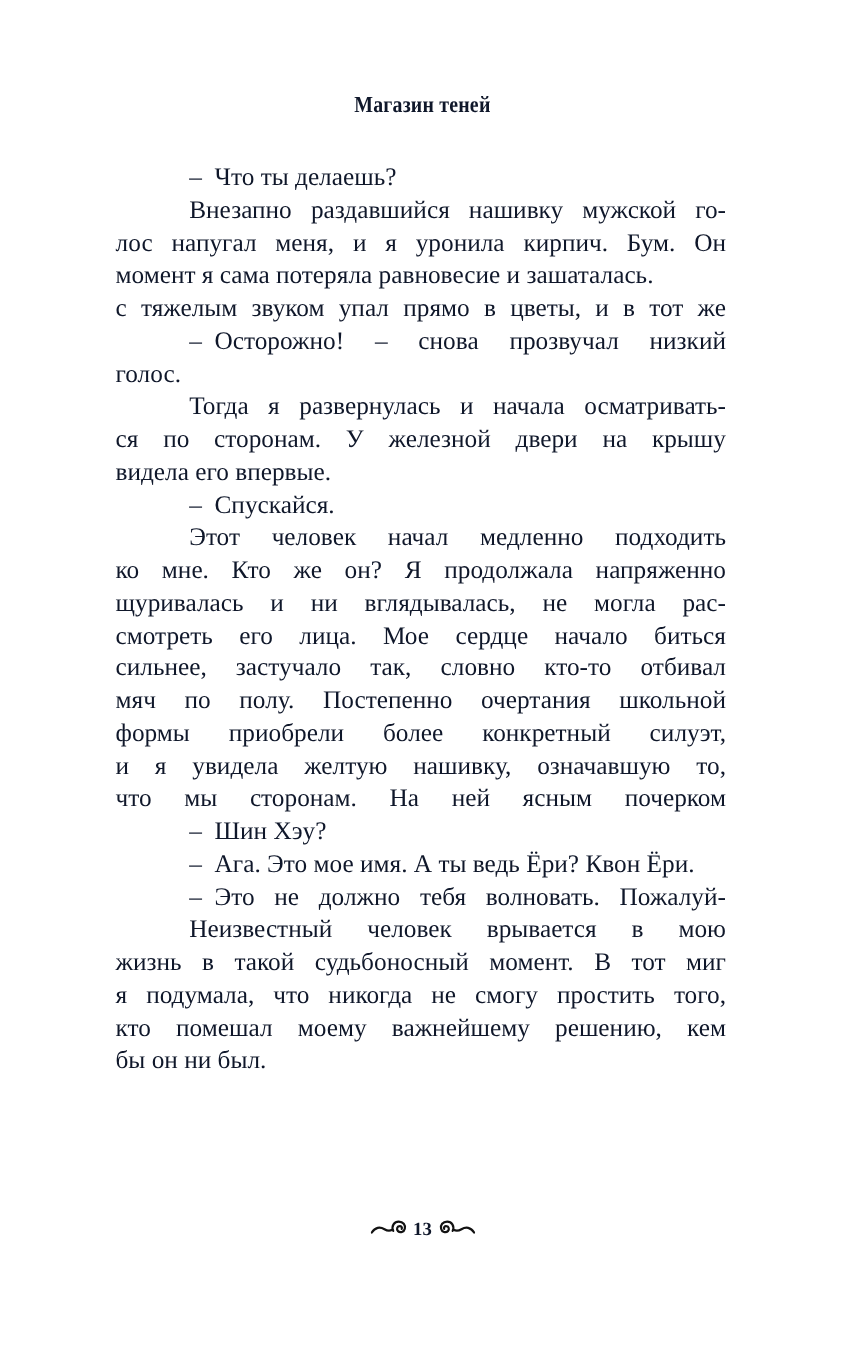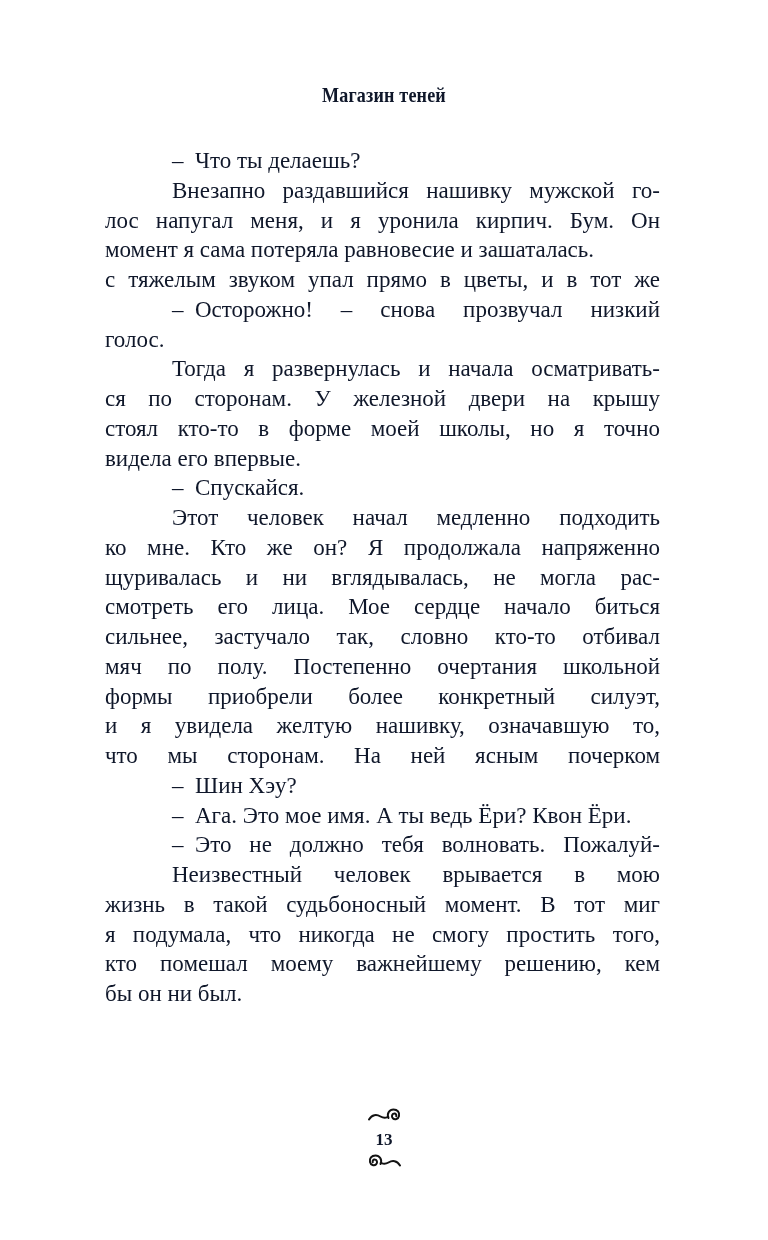--- a/index.html
+++ b/index.html
@@ -44,21 +44,20 @@
   .line.indent { text-indent: 67px; }
   .footer {
     position: absolute;
     top: 1108px;
     left: 0;
     width: 100%;
     display: flex;
     justify-content: center;
     align-items: center;
     gap: 6px;
-    flex-direction: column;
   }
   .page-num {
     font-size: 17px;
     font-weight: bold;
     line-height: 1;
     padding-top: 1px;
   }
   .flourish { display: block; }
   .flourish.mirrored { transform: scale(-1, 1); }
 </style>
@@ -74,21 +73,20 @@
   <div class="text-block">
       <div class="line indent end">– Что ты делаешь?</div>
       <div class="line indent">Внезапно раздавшийся нашивку мужской го-</div>
       <div class="line">лос напугал меня, и я уронила кирпич. Бум. Он</div>
       <div class="line end">момент я сама потеряла равновесие и зашаталась.</div>
       <div class="line">с тяжелым звуком упал прямо в цветы, и в тот же</div>
       <div class="line indent">– Осторожно! – снова прозвучал низкий</div>
       <div class="line end">голос.</div>
       <div class="line indent">Тогда я развернулась и начала осматривать-</div>
       <div class="line">ся по сторонам. У железной двери на крышу</div>
-      <div class="line">стоял кто-то в форме моей школы, но я точно</div>
       <div class="line end">видела его впервые.</div>
       <div class="line indent end">– Спускайся.</div>
       <div class="line indent">Этот человек начал медленно подходить</div>
       <div class="line">ко мне. Кто же он? Я продолжала напряженно</div>
       <div class="line">щуривалась и ни вглядывалась, не могла рас-</div>
       <div class="line">смотреть его лица. Мое сердце начало биться</div>
       <div class="line">сильнее, застучало так, словно кто-то отбивал</div>
       <div class="line">мяч по полу. Постепенно очертания школьной</div>
       <div class="line">формы приобрели более конкретный силуэт,</div>
       <div class="line">и я увидела желтую нашивку, означавшую то,</div>

